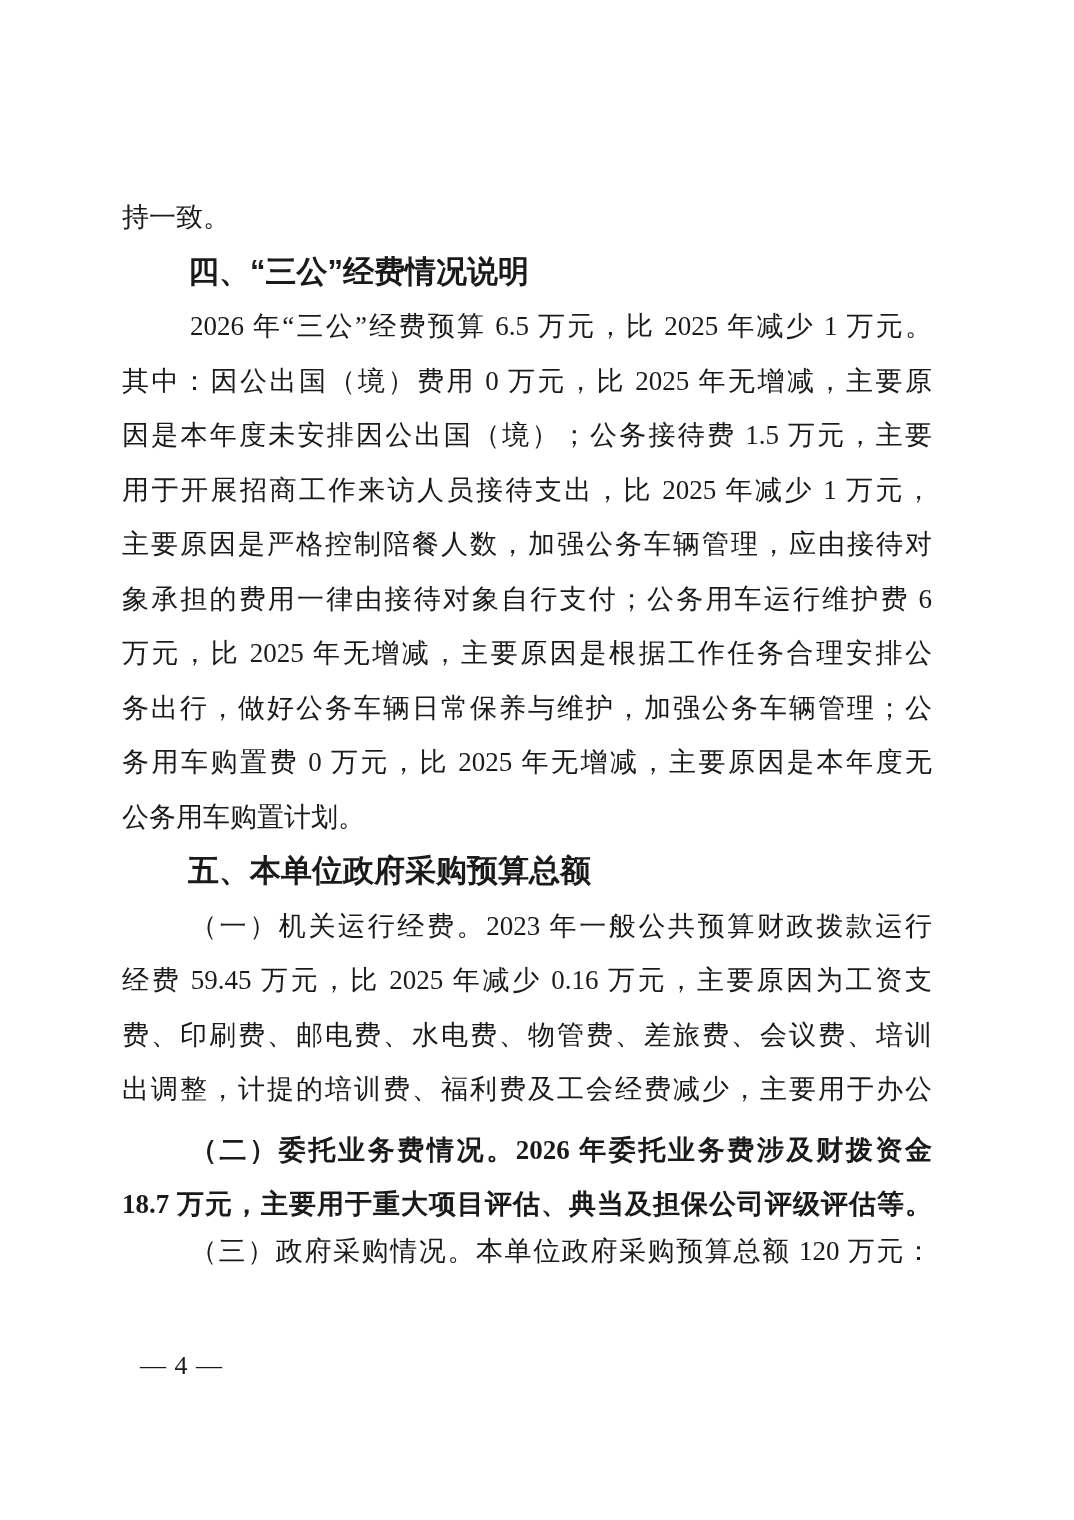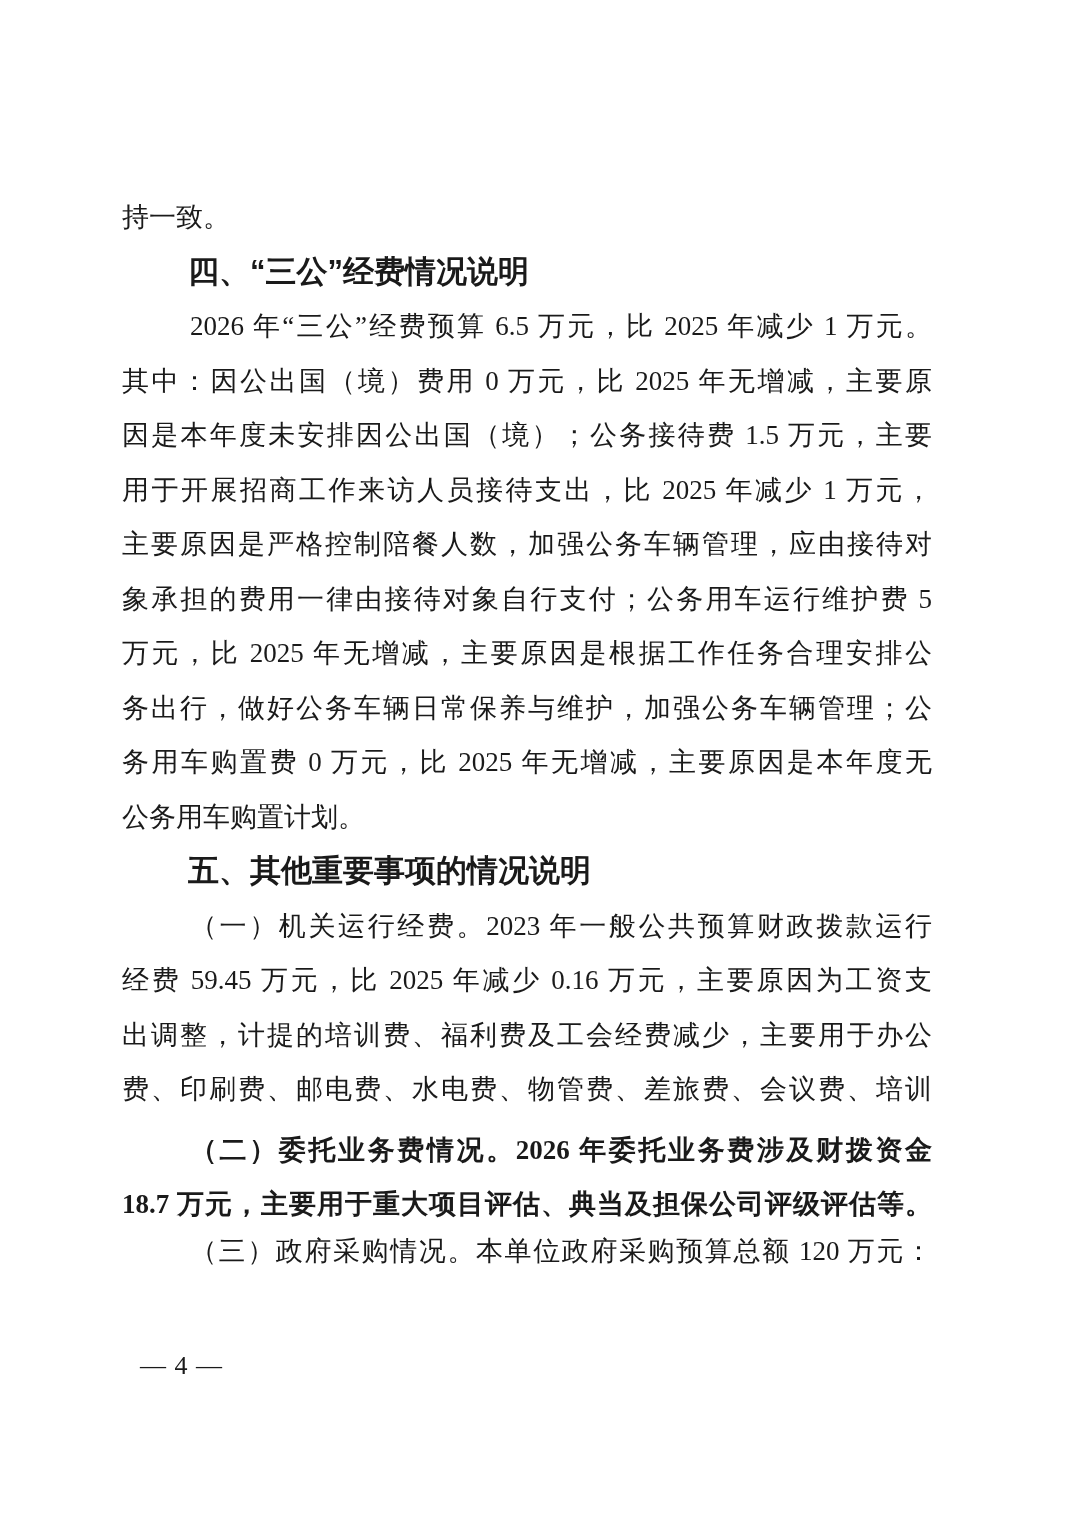--- a/index.html
+++ b/index.html
@@ -61,34 +61,34 @@
     <div class="line last">持一致。</div>
 
     <div class="line h">四、“三公”经费情况说明</div>
 
     <div>
       <div class="line ind">2026 年“三公”经费预算 6.5 万元，比 2025 年减少 1 万元。</div>
       <div class="line">其中：因公出国（境）费用 0 万元，比 2025 年无增减，主要原</div>
       <div class="line">因是本年度未安排因公出国（境）；公务接待费 1.5 万元，主要</div>
       <div class="line">用于开展招商工作来访人员接待支出，比 2025 年减少 1 万元，</div>
       <div class="line">主要原因是严格控制陪餐人数，加强公务车辆管理，应由接待对</div>
-      <div class="line">象承担的费用一律由接待对象自行支付；公务用车运行维护费 5</div>
+      <div class="line">象承担的费用一律由接待对象自行支付；公务用车运行维护费 6</div>
       <div class="line">万元，比 2025 年无增减，主要原因是根据工作任务合理安排公</div>
       <div class="line">务出行，做好公务车辆日常保养与维护，加强公务车辆管理；公</div>
       <div class="line">务用车购置费 0 万元，比 2025 年无增减，主要原因是本年度无</div>
       <div class="line last">公务用车购置计划。</div>
     </div>
 
-    <div class="line h">五、其他重要事项的情况说明</div>
+    <div class="line h">五、本单位政府采购预算总额</div>
 
     <div>
       <div class="line ind">（一）机关运行经费。2023 年一般公共预算财政拨款运行</div>
       <div class="line">经费 59.45 万元，比 2025 年减少 0.16 万元，主要原因为工资支</div>
+      <div class="line">费、印刷费、邮电费、水电费、物管费、差旅费、会议费、培训</div>
       <div class="line">出调整，计提的培训费、福利费及工会经费减少，主要用于办公</div>
-      <div class="line">费、印刷费、邮电费、水电费、物管费、差旅费、会议费、培训</div>
     </div>
 
     <div class="gap-before">
       <div class="line ind">（二）委托业务费情况。2026 年委托业务费涉及财拨资金</div>
       <div class="line">18.7 万元，主要用于重大项目评估、典当及担保公司评级评估等。</div>
     </div>
 
     <div class="pull-up">
       <div class="line ind">（三）政府采购情况。本单位政府采购预算总额 120 万元：</div>
     </div>

